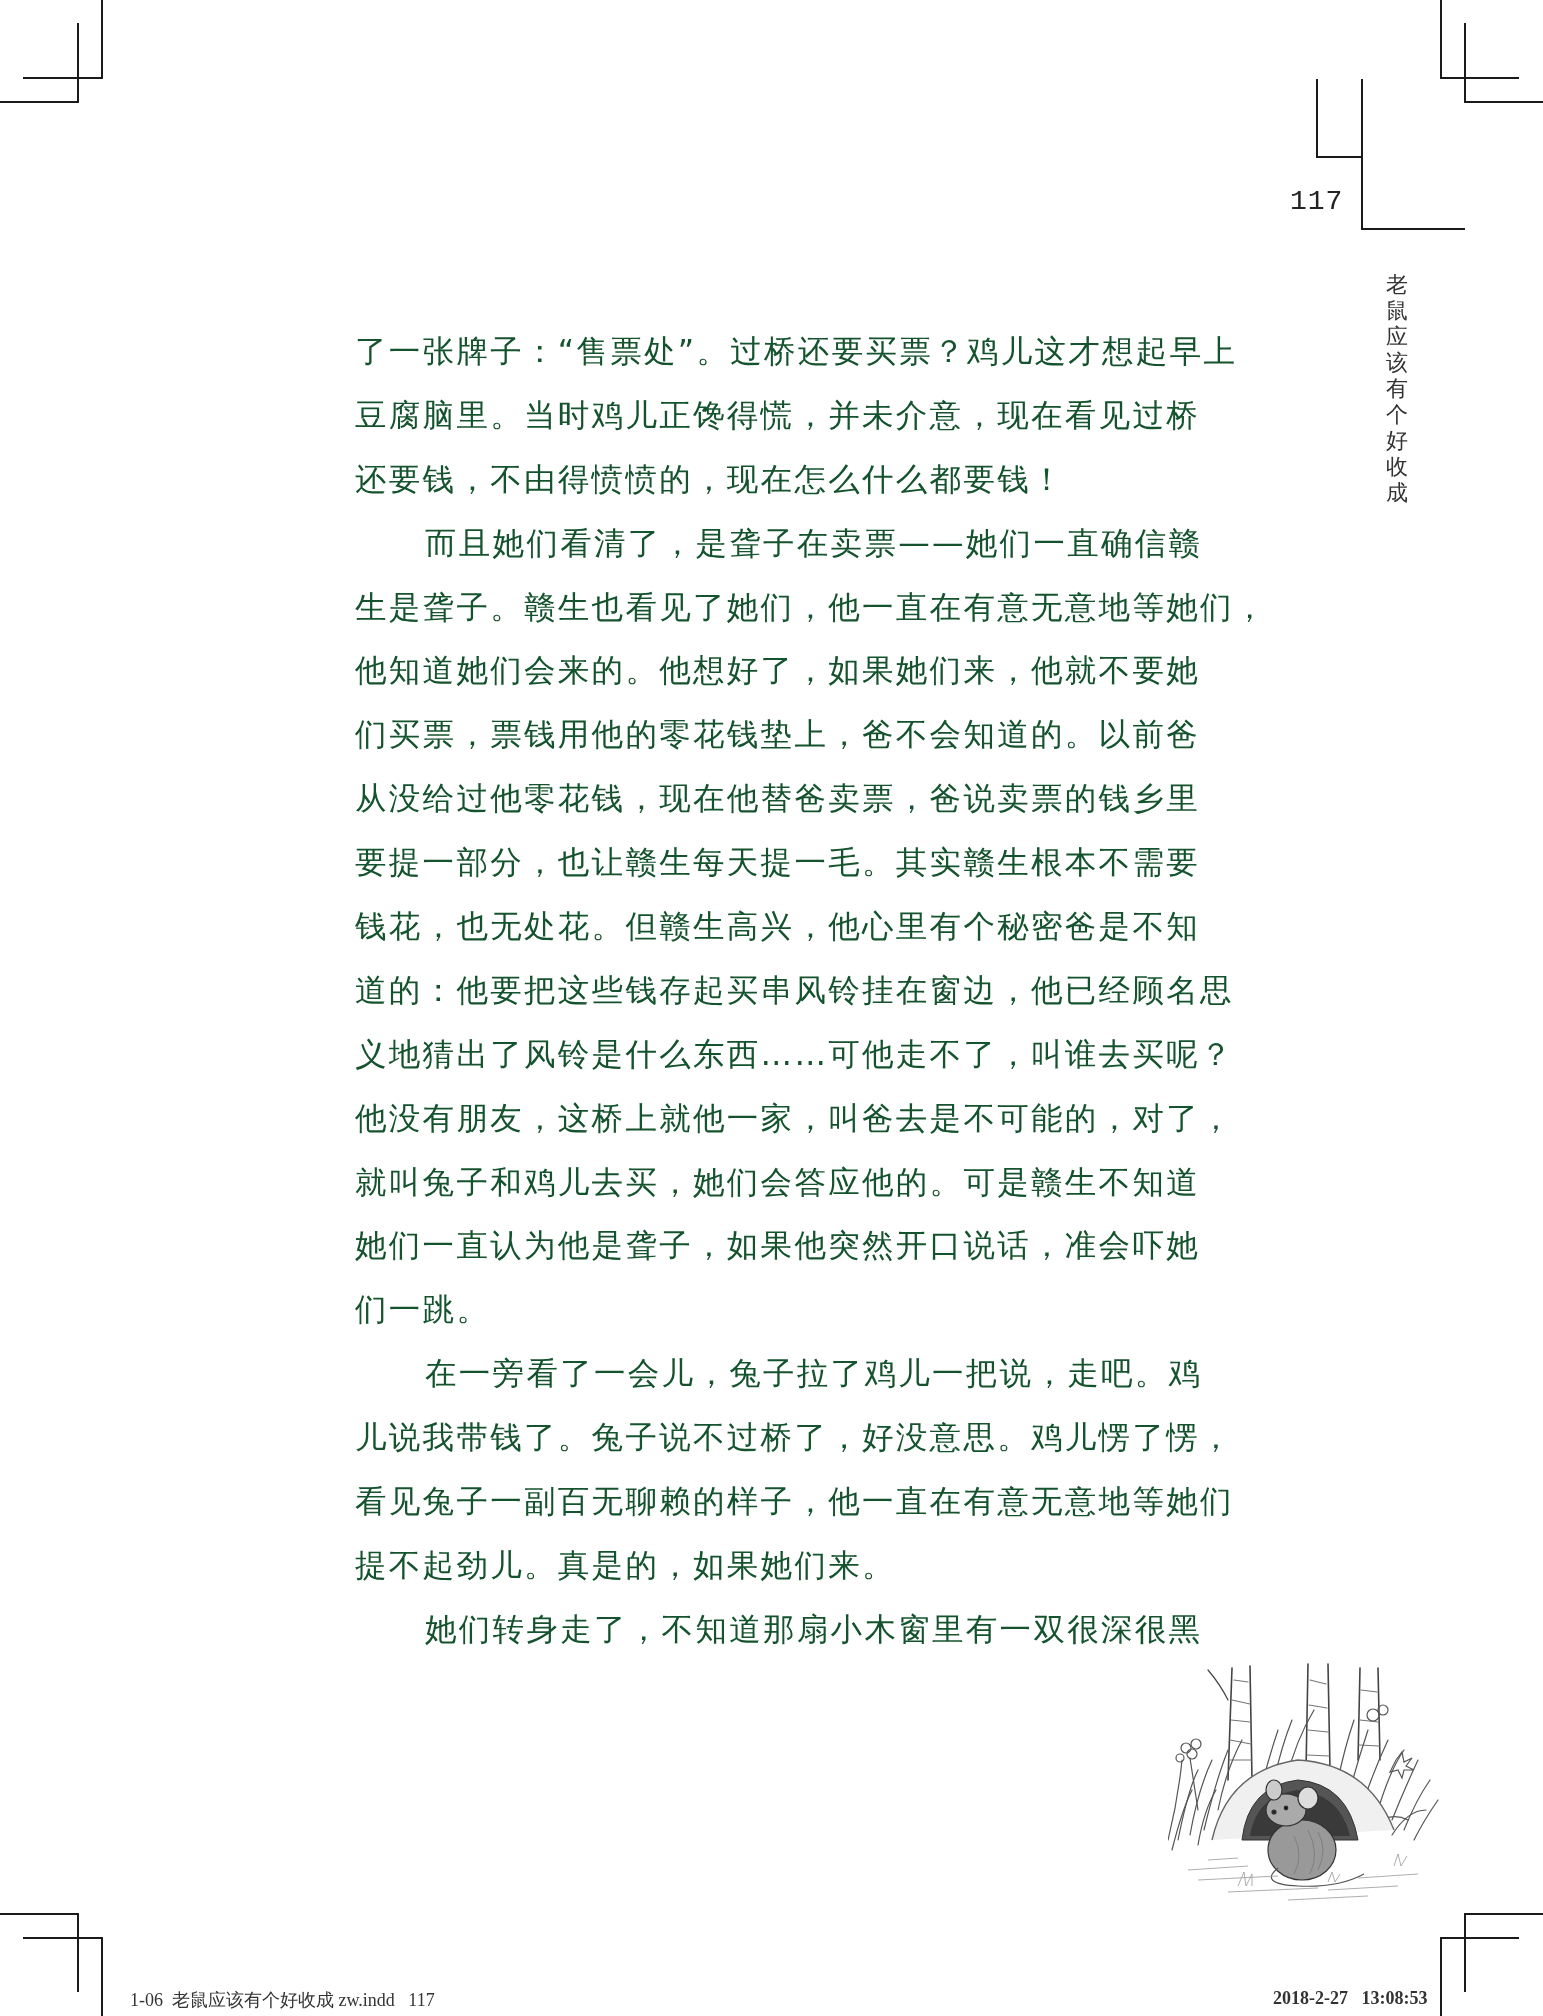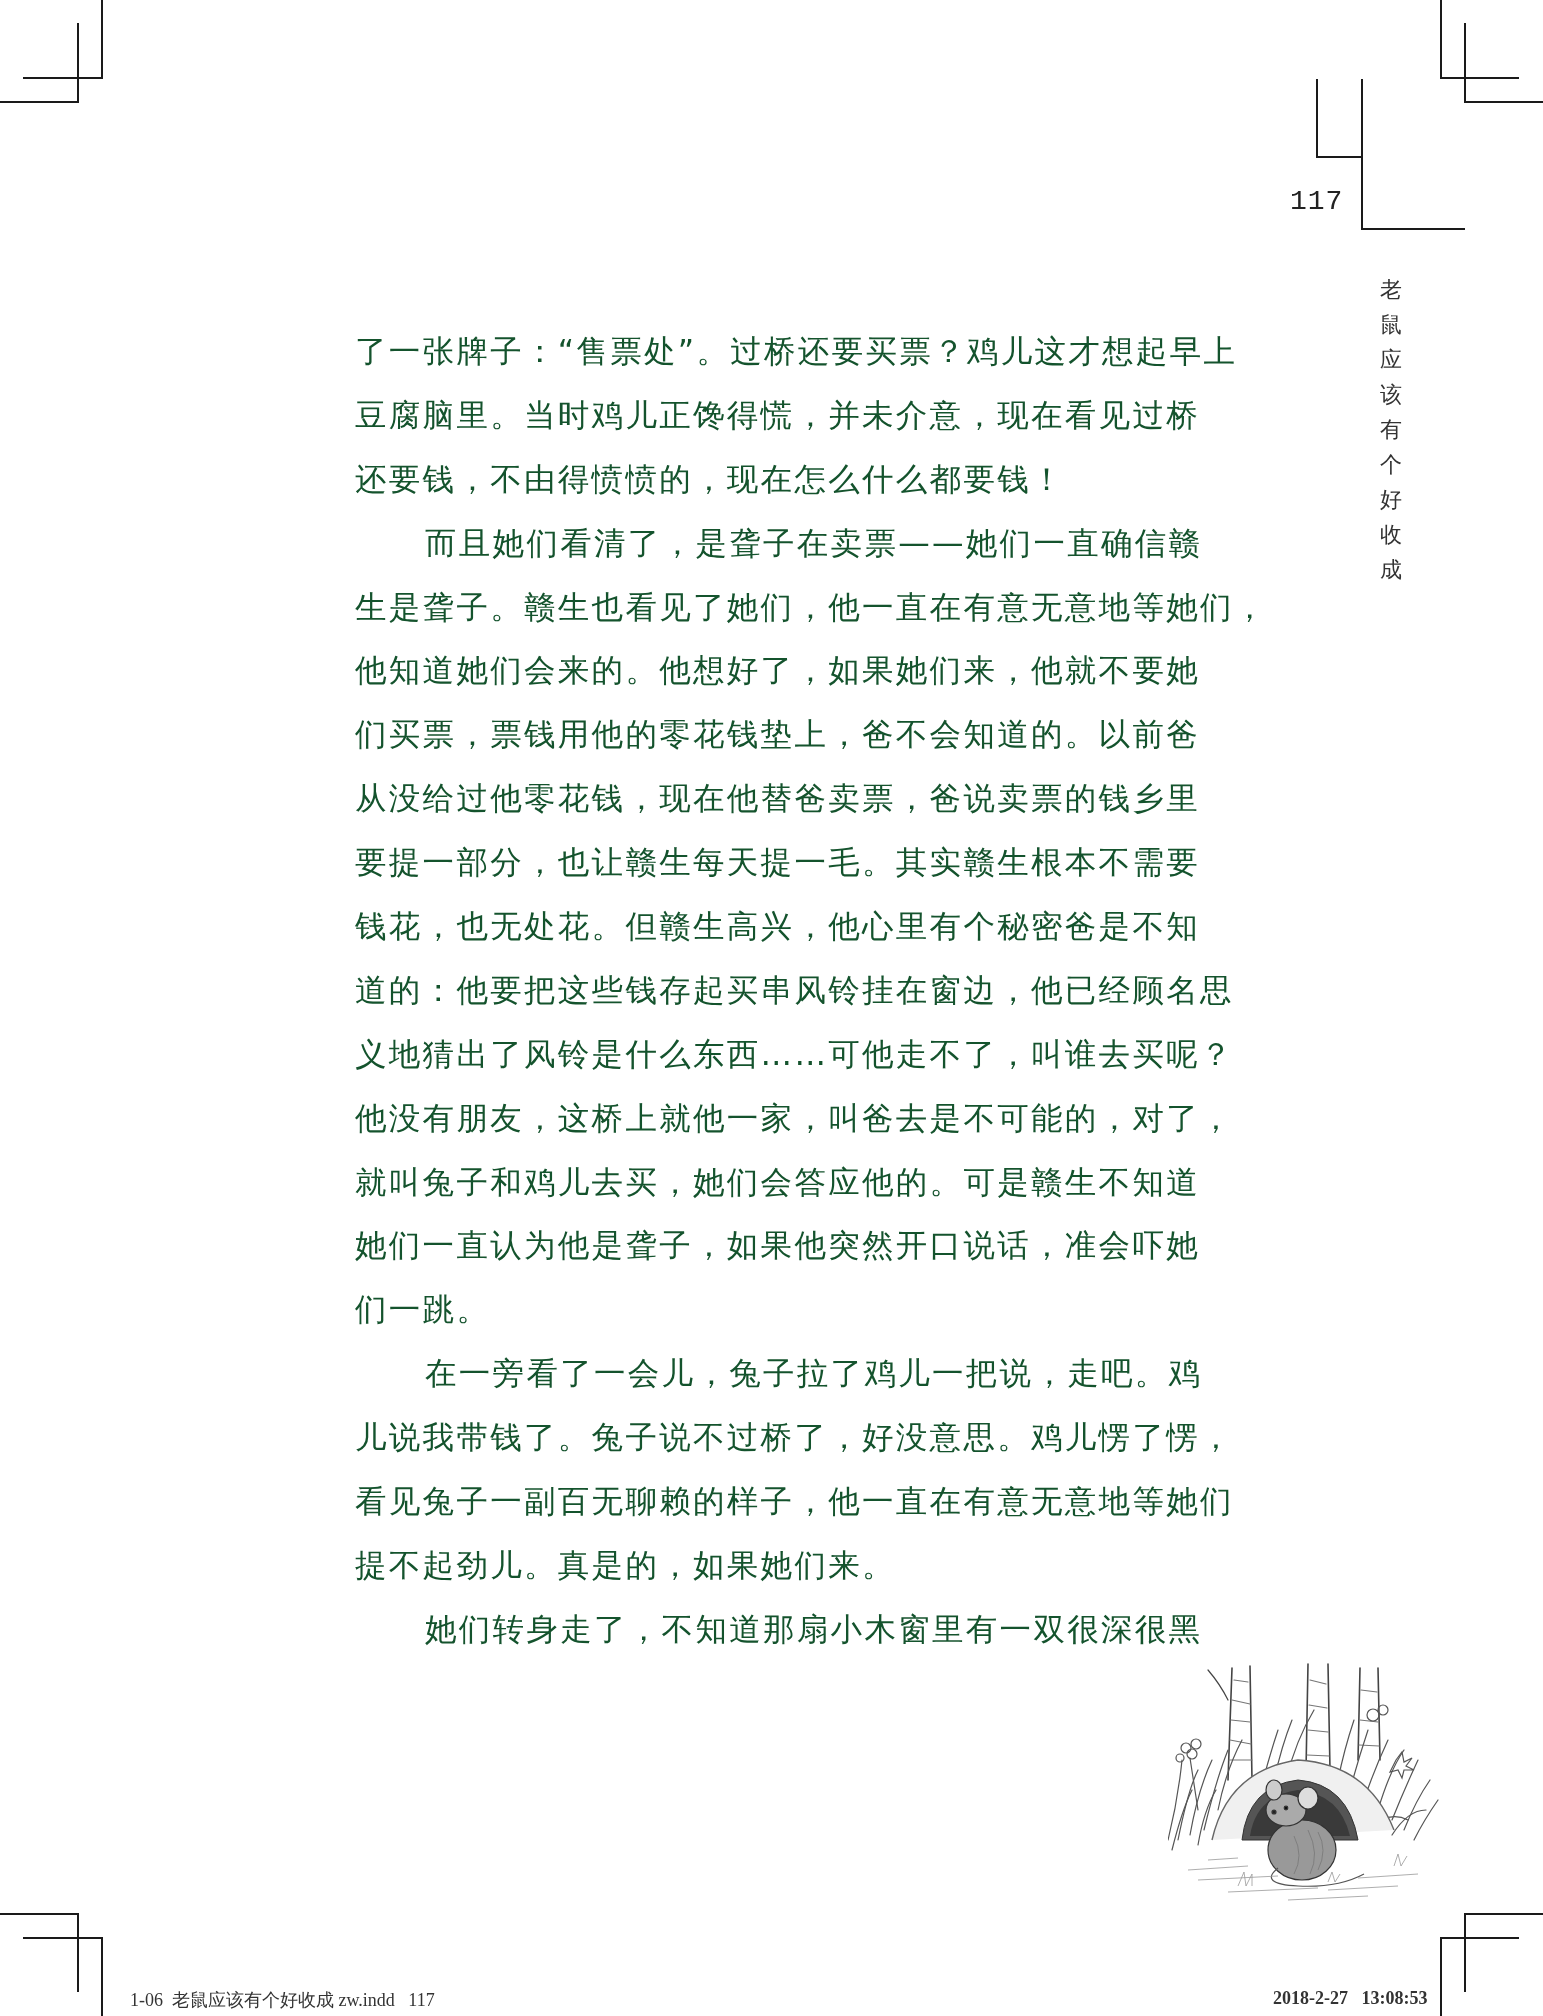--- a/index.html
+++ b/index.html
@@ -11,22 +11,22 @@
   .line { position: absolute; background: #1a1a1a; }
   .h { height: 2px; }
   .v { width: 2px; }
   .pageno {
     position: absolute; left: 1284px; top: 186px;
     font-family: Liberation Mono, monospace;
     font-size: 28px; color: #222; letter-spacing: 1px; margin-left: 6px;
   }
   .running-title {
     position: absolute; left: 1380px; top: 272px; width: 28px;
-    font-family: "DejaVu Sans", sans-serif; font-size: 22px; line-height: 35px;
-    color: #333; text-align: left; word-break: break-all;
+    font-family: "DejaVu Sans", sans-serif; font-size: 22px; line-height: 26px;
+    color: #333; text-align: right; word-break: break-all;
   }
   .text-block {
     position: absolute; left: 355px; top: 320px; width: 860px;
   }
   .tline {
     height: 63.9px; line-height: 63.9px; font-size: 31.5px;
     white-space: nowrap; color: #14532d; letter-spacing: 2.3px;
   }
   .indent { padding-left: 70px; }
   .slug {

